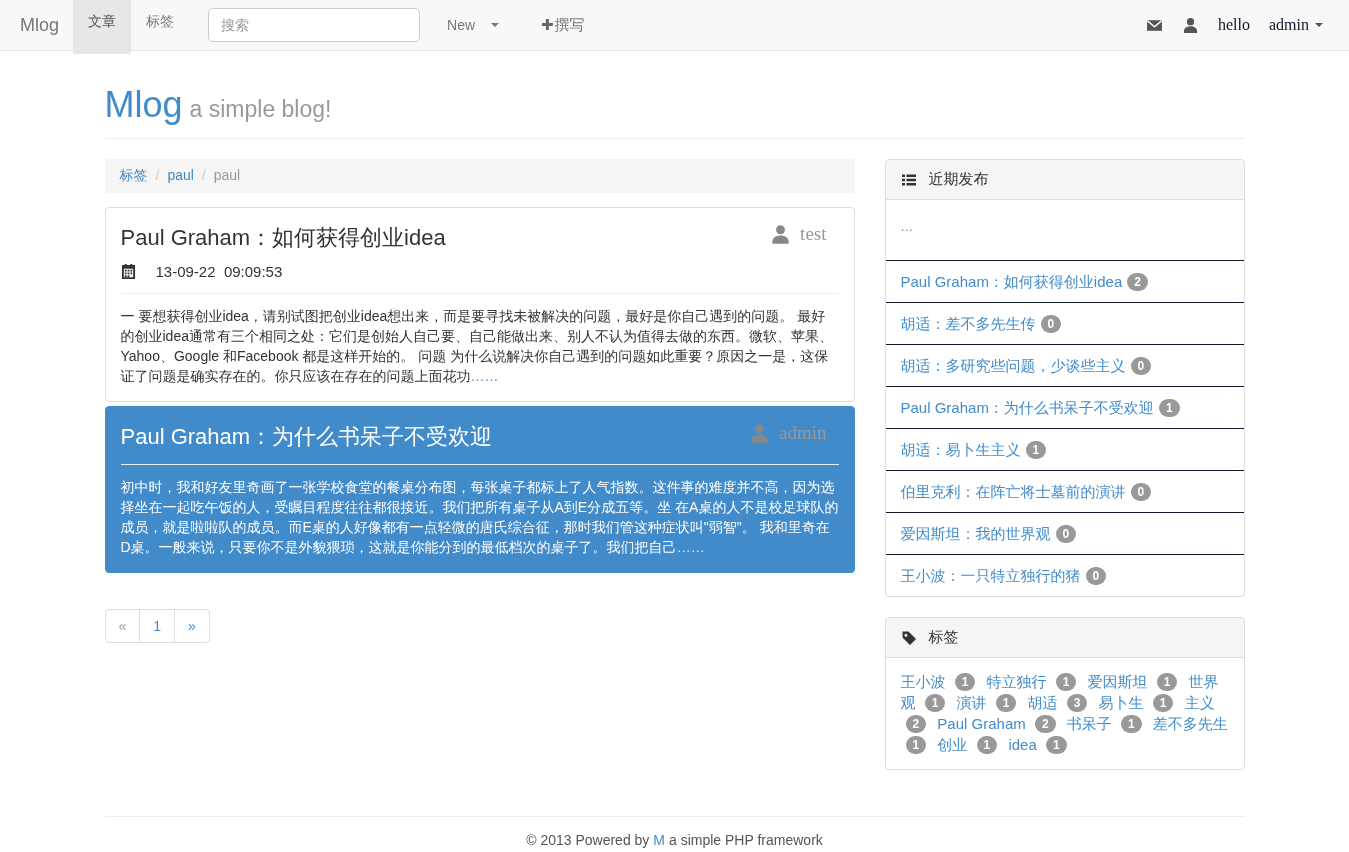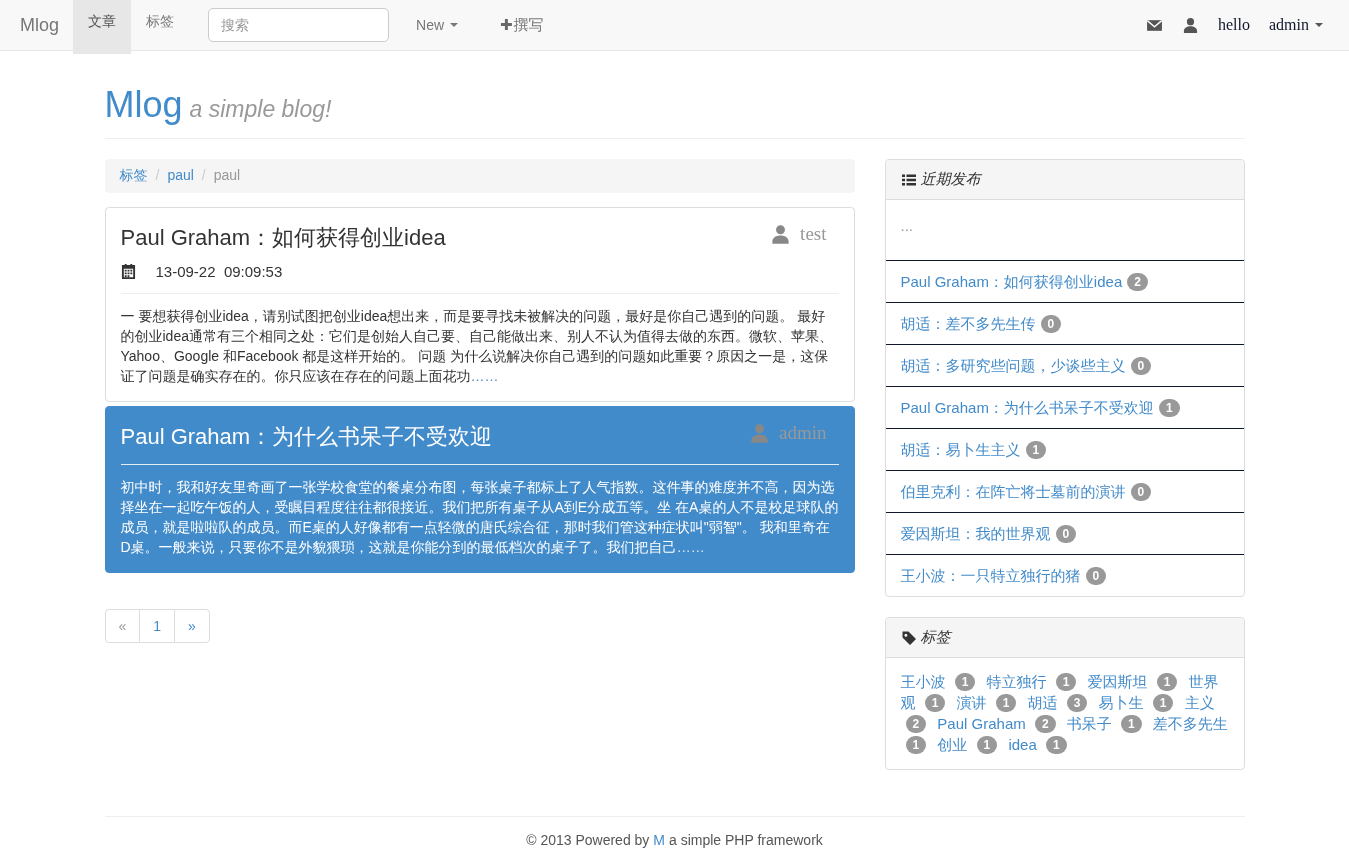--- a/index.html
+++ b/index.html
@@ -15,41 +15,41 @@
   
   .navbar {
     height: 51px; background: #f8f8f8; border-bottom: 1px solid #e7e7e7;
     display: flex; justify-content: space-between; align-items: stretch;
   }
   .nav-left { display: flex; align-items: center; }
   .brand { color: #777; font-size: 18px; padding: 0 14px 0 20px; line-height: 50px; }
   .nav-item { color: #777; font-size: 14px; padding: 0 15px; line-height: 50px; height: 58px; display: block; }
   .nav-item.active { background: #e7e7e7; color: #555; }
   .search-input {
-    width: 181px; height: 34px; margin: 0 13px 0 19px; padding: 6px 12px;
+    width: 212px; height: 34px; margin: 0 13px 0 19px; padding: 6px 12px;
     border: 1px solid #ccc; border-radius: 5px; font-size: 14px; color: #555;
     font-family: "Liberation Sans", sans-serif; outline: none;
   }
   .search-input::placeholder { color: #999; }
-  .new-link { color: #777; display: flex; align-items: center; gap: 6px; padding: 0 14px; line-height: 50px; }
+  .new-link { color: #777; display: flex; align-items: center; gap: 16px; padding: 0 14px; line-height: 50px; }
   .caret { width: 0; height: 0; border-left: 4px solid transparent; border-right: 4px solid transparent; border-top: 4px solid #777; display: inline-block; }
   .compose-link { color: #777; font-size: 15px; padding: 0 10px; margin-left: 18px; line-height: 50px; display: flex; align-items: center; }
   .plus-glyph { color: #666; font-size: 15px; font-weight: bold; margin-right: 1px; }
   .nav-right { display: flex; align-items: center; gap: 19px; padding-right: 26px; }
   .nav-icon { width: 17px; height: 17px; fill: #555; display: block; }
   .greeting, .user-link { font-family: "Liberation Serif", "DejaVu Serif", serif; font-size: 16px; color: #0f172a; }
   .user-link { display: flex; align-items: center; gap: 6px; }
   .user-link .caret { border-top-color: #555; }
 
   
   .container { width: 1140px; margin: 0 auto; }
   .page-header { margin-top: 33px; padding-bottom: 12px; border-bottom: 1px solid #eee; }
   .page-header h1 { margin: 0; font-size: 36px; font-weight: 500; }
   .page-title-link { color: #428bca; }
-  .page-subtitle { font-size: 23px; font-weight: 400; color: #999; margin-left: 7px; font-style: italic; }
+  .page-subtitle { font-size: 23px; font-weight: 400; color: #999; margin-left: 7px; }
   .row { display: flex; gap: 30px; margin-top: 20px; }
   .main-col { width: 750px; }
   .side-col { width: 360px; }
 
   
   .breadcrumb {
     list-style: none; margin: 0 0 14px; padding: 8px 15px;
     background: #f5f5f5; border-radius: 4px; display: flex; font-size: 14px;
   }
   .breadcrumb li a { color: #428bca; }
@@ -86,22 +86,22 @@
     color: #428bca; font-size: 14px; line-height: 20px; margin-left: -1px;
   }
   .pagination li:first-child .page-link { border-radius: 4px 0 0 4px; margin-left: 0; }
   .pagination li:last-child .page-link { border-radius: 0 4px 4px 0; }
   .page-link.disabled { color: #999; }
 
   
   .side-panel { margin-bottom: 20px; }
   .panel-heading {
     background: #f5f5f5; padding: 10px 15px; border-bottom: 1px solid #ddd;
-    border-radius: 4px 4px 0 0; display: flex; align-items: center; gap: 4px;
-    font-size: 15px; color: #333; font-style: italic;
+    border-radius: 4px 4px 0 0; display: flex; align-items: center; gap: 12px;
+    font-size: 15px; color: #333;
   }
   .heading-icon { width: 16px; height: 16px; fill: #333; }
   .list-group { list-style: none; margin: 0; padding: 0; }
   .list-group li { padding: 10px 15px; border-top: 1px solid #0f172a; font-size: 15px; line-height: 21px; }
   .list-group li:first-child { border-top: 0; padding: 15px 15px 24px; color: #999; }
   .list-group li a { color: #428bca; }
   .badge {
     display: inline-block; min-width: 9px; padding: 2px 7px; margin-left: 5px;
     font-size: 12px; font-weight: bold; line-height: 14px; color: #fff;
     background: #999; border-radius: 10px; text-align: center; vertical-align: 1px;

